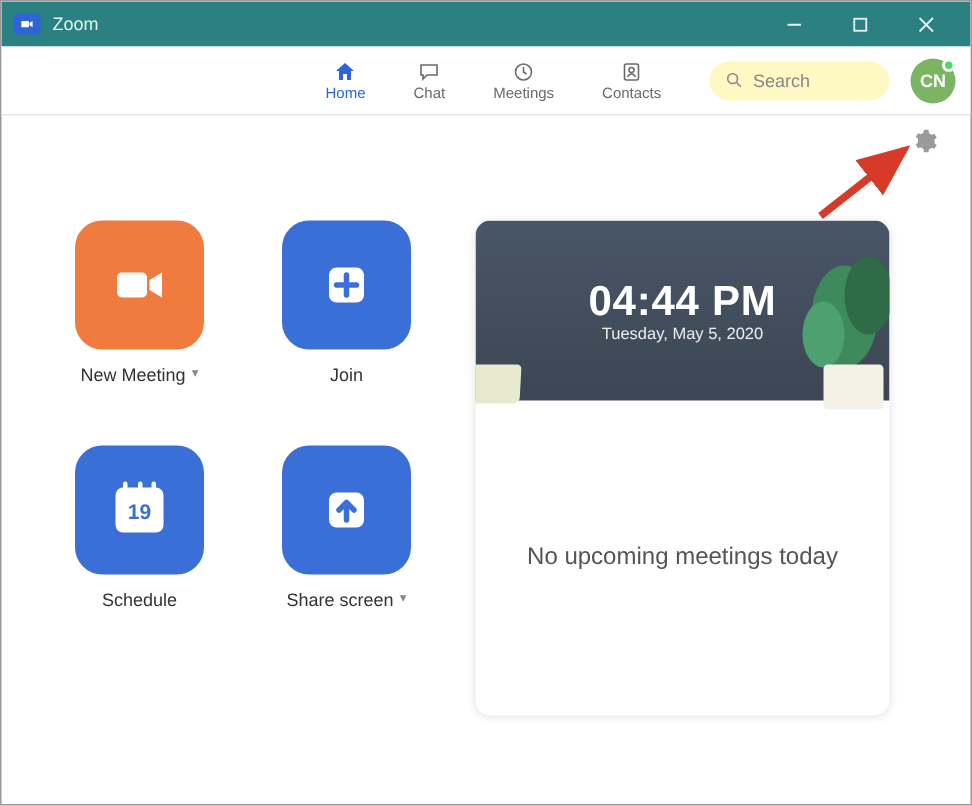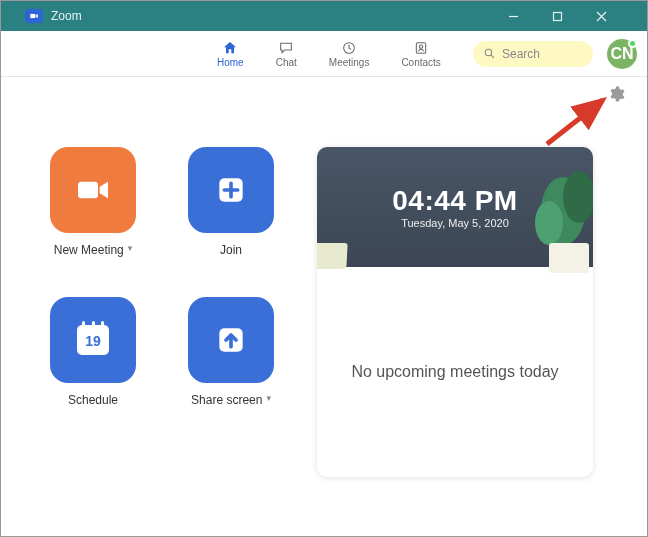--- a/index.html
+++ b/index.html
@@ -1,31 +1,31 @@
 <!DOCTYPE html>
 <html><head>
 <meta charset="utf-8">
 <style>
   * { box-sizing: border-box; margin: 0; padding: 0; font-family: -apple-system, BlinkMacSystemFont, "Segoe UI", Arial, sans-serif; }
   body { background: #fff; width: 648px; height: 537px; overflow: hidden; border: 1px solid #999; }
-  .titlebar { height: 30px; background: #2b8181; display: flex; align-items: center; padding: 0 24px; color: #e8f0f0; }
+  .titlebar { height: 30px; background: #2b8181; display: flex; align-items: center; padding: 0 8px; color: #e8f0f0; }
   .titlebar .app-icon { width: 18px; height: 14px; background: #2d64d6; border-radius: 3px; display: flex; align-items: center; justify-content: center; margin-right: 8px; position: relative; }
   .titlebar .app-icon svg { width: 10px; height: 10px; }
   .titlebar .title { font-size: 12px; flex: 1; }
   .win-ctrls { display: flex; gap: 0; }
   .win-btn { width: 44px; height: 30px; display: flex; align-items: center; justify-content: center; cursor: pointer; }
   .win-btn svg { stroke: #e8f0f0; stroke-width: 1.2; fill: none; }
   .toolbar { height: 46px; background: #fff; border-bottom: 1px solid #e6e6e6; display: flex; align-items: center; padding: 0 10px; }
   .nav { display: flex; gap: 20px; margin-left: 200px; }
   .nav-item { display: flex; flex-direction: column; align-items: center; gap: 1px; font-size: 11px; color: #6a6a6a; cursor: pointer; padding: 4px 6px; }
   .nav-item.active { color: #2d64d6; }
   .nav-item .nlabel { font-size: 10px; }
   .spacer { flex: 1; }
   .search { width: 120px; height: 26px; background: #fef9c3; border-radius: 13px; display: flex; align-items: center; padding: 0 10px; gap: 6px; color: #888; font-size: 12px; cursor: text; }
-  .avatar { width: 30px; height: 30px; border-radius: 50%; background: #7bb564; color: #fff; display: flex; align-items: center; justify-content: center; font-size: 16px; font-weight: 600; margin-left: 14px; position: relative; cursor: pointer; }
+  .avatar { width: 30px; height: 30px; border-radius: 50%; background: #7bb564; color: #fff; display: flex; align-items: center; justify-content: center; font-size: 12px; font-weight: 600; margin-left: 14px; position: relative; cursor: pointer; }
   .avatar .dot { position: absolute; top: 0; right: 0; width: 9px; height: 9px; background: #4cd964; border: 2px solid #fff; border-radius: 50%; }
   .content { position: relative; height: calc(100% - 76px); display: flex; padding: 40px 18px 18px 40px; gap: 34px; }
   .settings-row { position: absolute; top: 8px; right: 22px; }
   .gear { width: 18px; height: 18px; color: #9a9a9a; cursor: pointer; }
   .arrow { position: absolute; top: 17px; right: 34px; pointer-events: none; }
   .tiles { display: grid; grid-template-columns: 104px 104px; grid-auto-rows: 130px; gap: 20px 34px; margin-top: 30px; }
   .tile { display: flex; flex-direction: column; align-items: center; gap: 10px; }
   .tile-btn { width: 86px; height: 86px; border-radius: 18px; display: flex; align-items: center; justify-content: center; cursor: pointer; }
   .tbl-orange { background: #ef7b3f; }
   .tbl-blue { background: #3b6fd8; }

